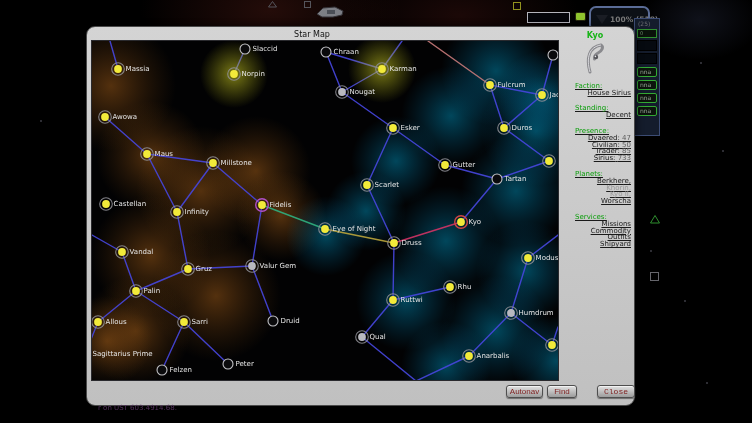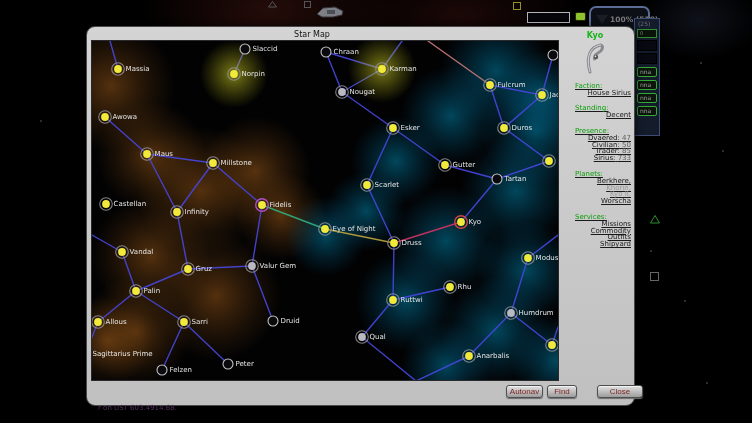--- a/index.html
+++ b/index.html
@@ -46,21 +46,21 @@
   .hdr{color:#0a9e0a;}
   .val{padding-left:5px;text-align:right;}
   .pres-num{color:#5e5e5e;}
   .planet-dim{color:#979797;}
   
   .btn{position:absolute;top:358px;height:13px;background:linear-gradient(#e2e2e2,#9c9c9c);
      border:1px solid #4e4e4e;border-radius:3px;box-shadow:inset 0 1px 0 #f2f2f2,0 1px 1px #6e6e6e;
      color:#7e1d1d;font-size:8px;text-align:center;line-height:12px;box-sizing:border-box;padding:0;}
   #btn-autonav{left:419px;width:37px;}
   #btn-find{left:460px;width:30px;}
-  #btn-close{left:510px;width:46px;}
+  #btn-close{left:510px;width:38px;font-family:Liberation Mono, monospace;}
 </style>
 </head>
 <body>
 
 <div id="screen">
 
   <div class="neb" style="left:140px;top:-60px;width:260px;height:140px;background:radial-gradient(closest-side,rgba(120,40,30,.30),rgba(120,40,30,0));"></div>
   <div class="neb" style="left:340px;top:-40px;width:240px;height:110px;background:radial-gradient(closest-side,rgba(105,32,28,.26),rgba(105,32,28,0));"></div>
   <div class="neb" style="left:640px;top:-20px;width:120px;height:80px;background:radial-gradient(closest-side,rgba(70,80,120,.22),rgba(70,80,120,0));"></div>
   <div class="bgstar" style="left:700px;top:62px;"></div>

